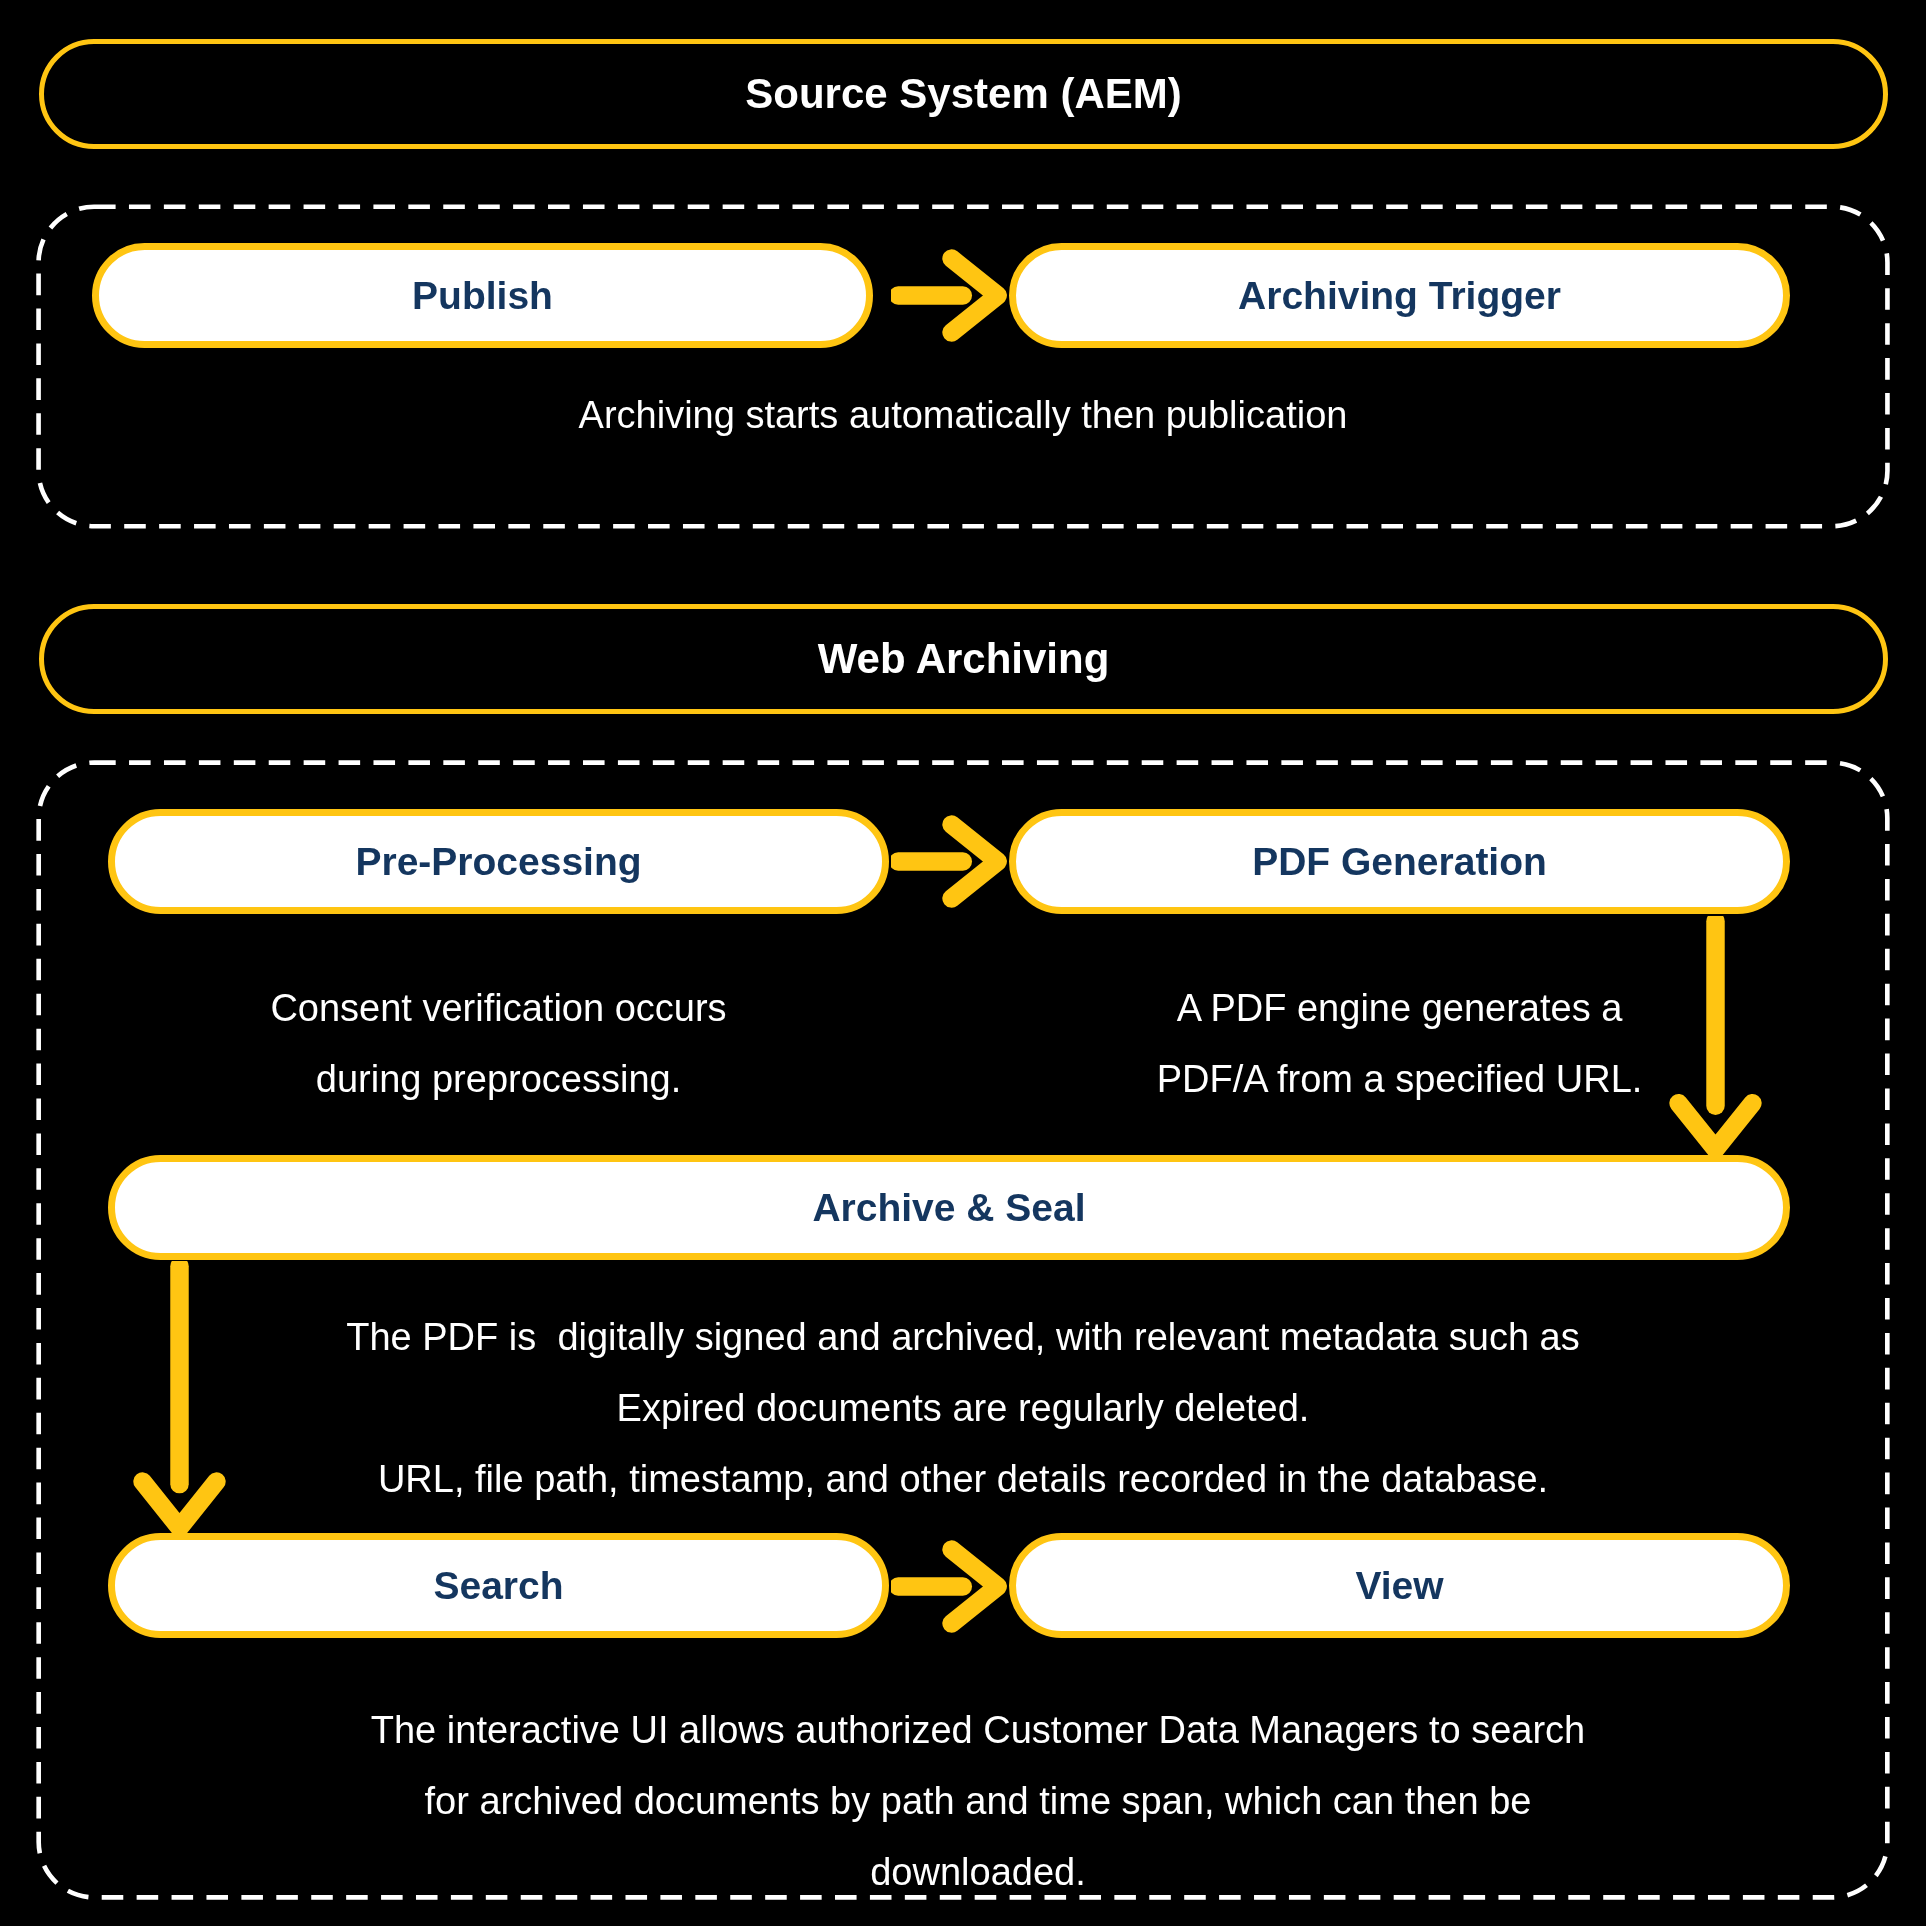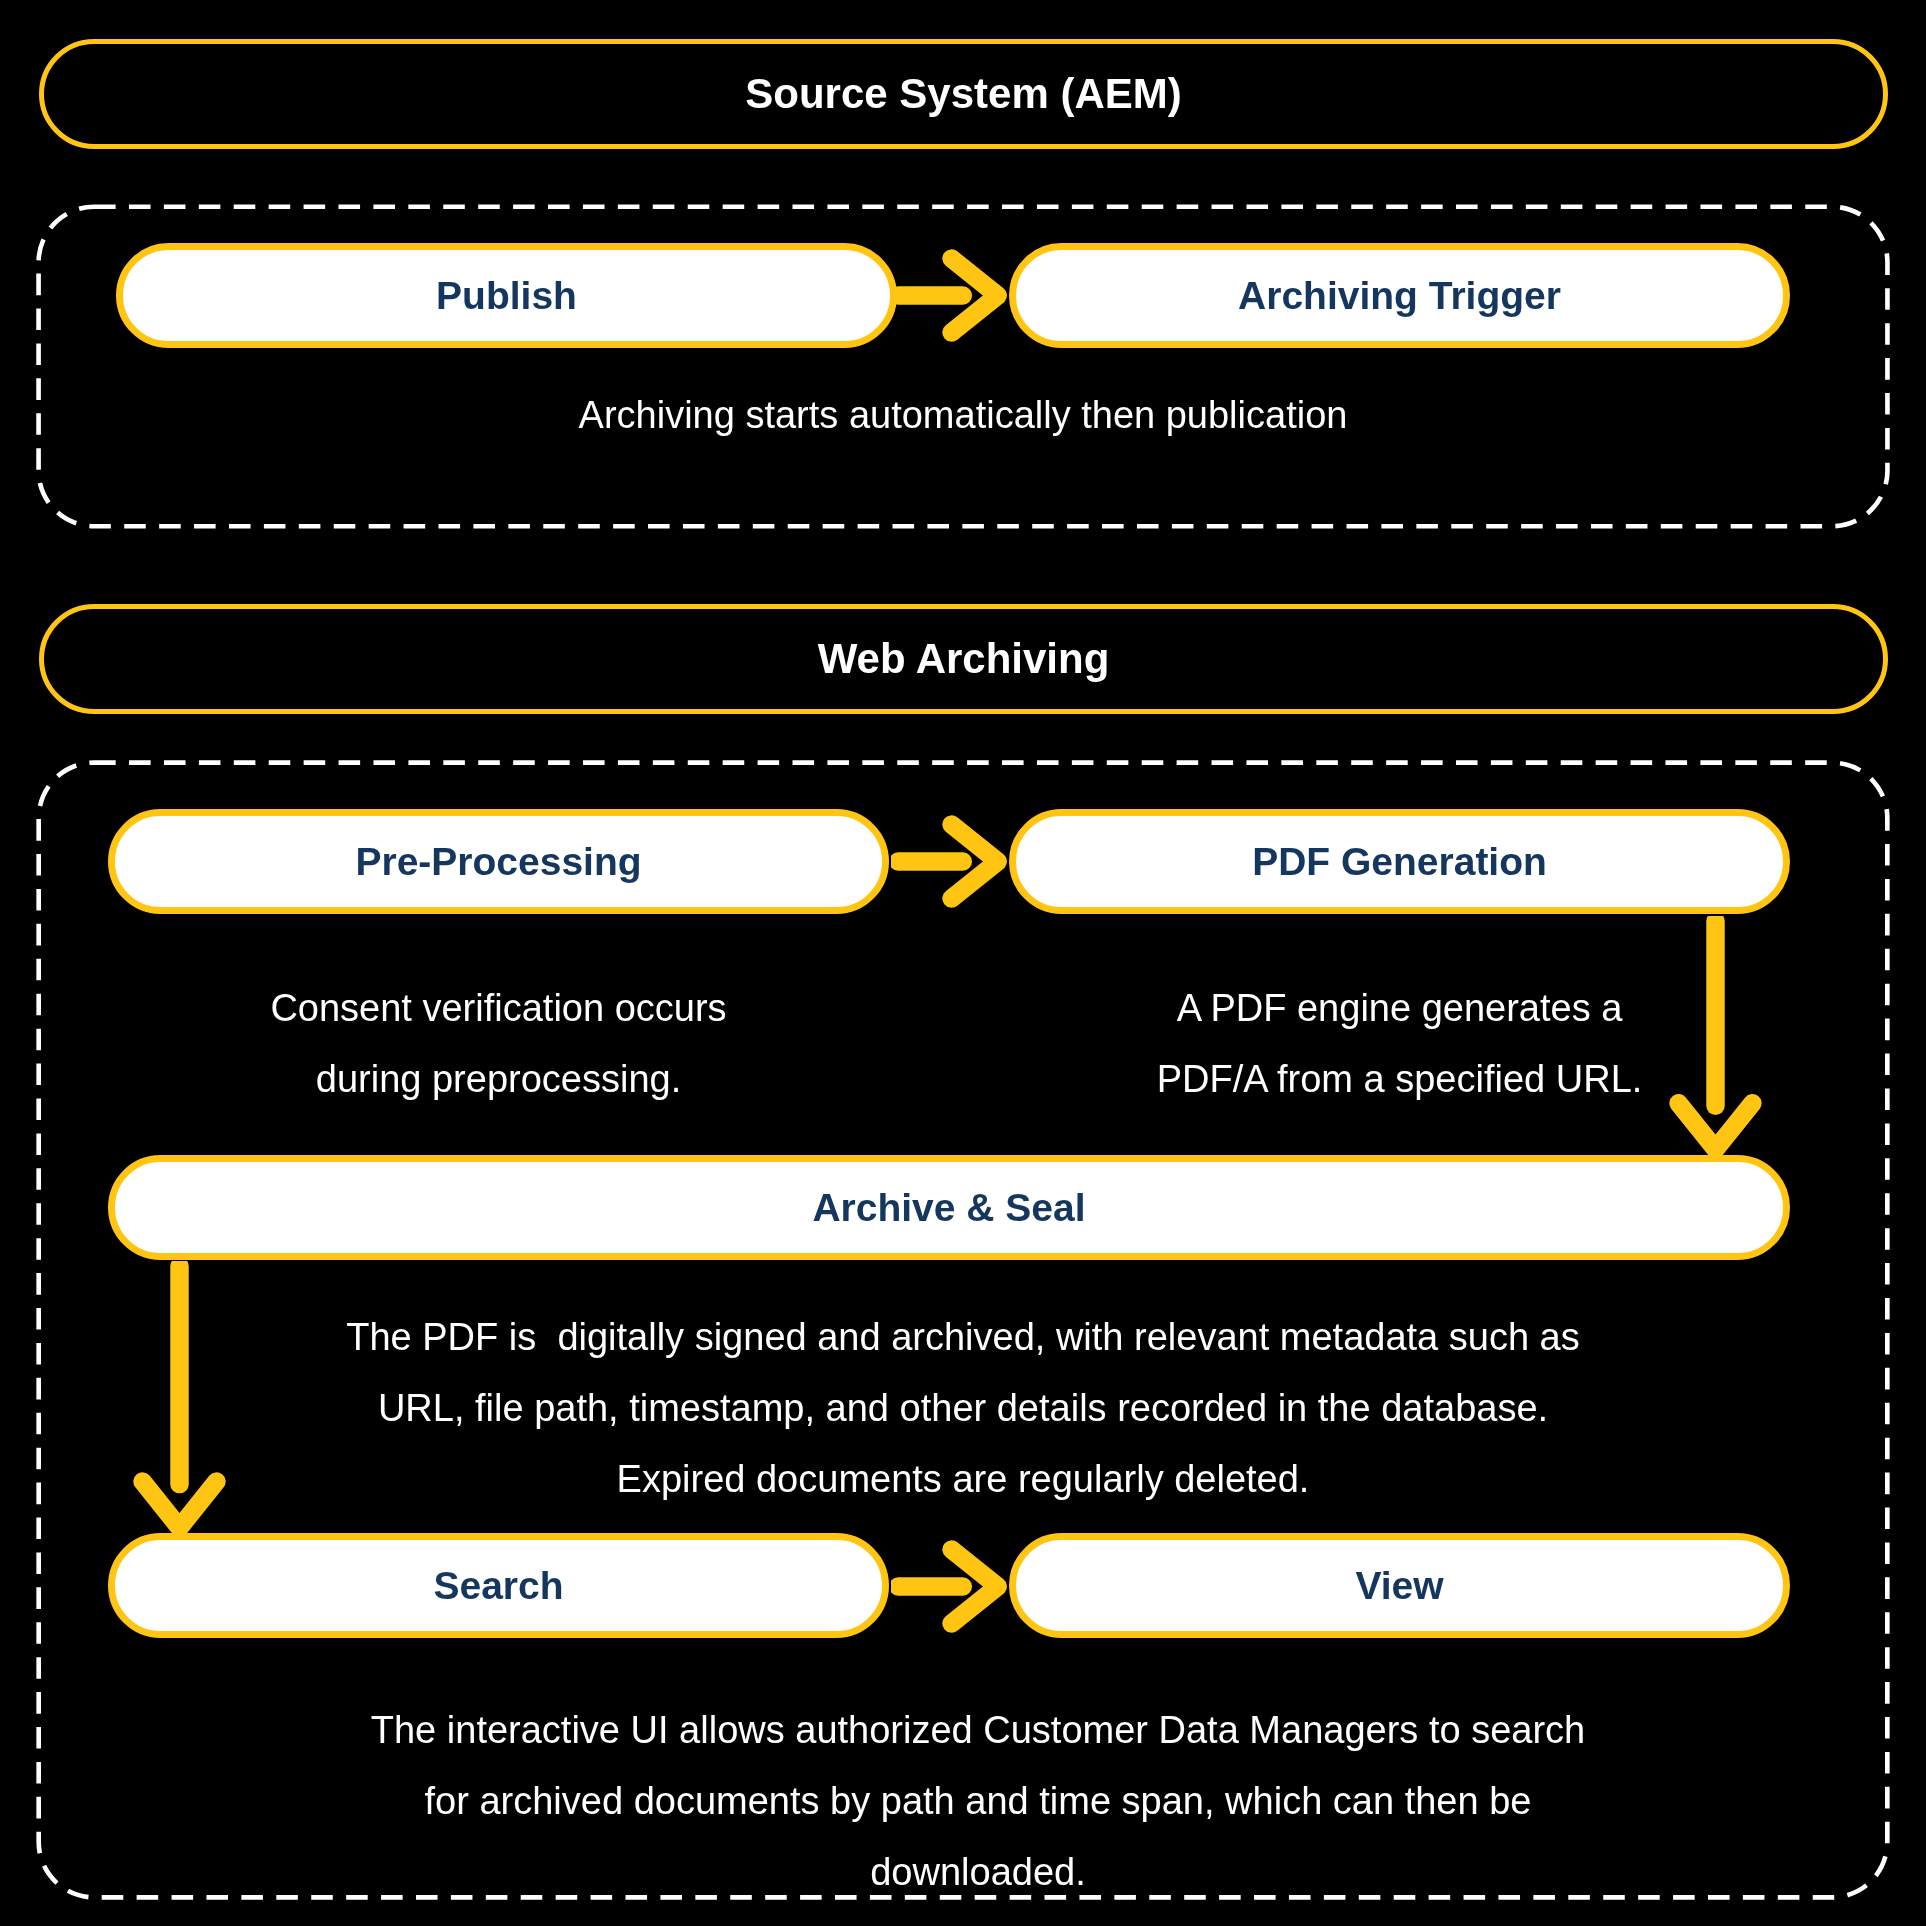--- a/index.html
+++ b/index.html
@@ -36,21 +36,21 @@
   .node{
     position:absolute;
     height:105px;
     background:var(--white);
     border:7.2px solid var(--yellow);
     border-radius:62px;
     display:flex;align-items:center;justify-content:center;
     color:var(--navy);
     font-size:39px;font-weight:700;
   }
-  .node-publish{left:116px;top:243px;width:781px;text-align:center;}
+  .node-publish{left:92px;top:243px;width:781px;text-align:center;}
   .node-archiving-trigger{left:1009px;top:243px;width:781px;}
   .node-pre-processing{left:108px;top:809px;width:781px;}
   .node-pdf-generation{left:1009px;top:809px;width:781px;}
   .node-archive-seal{left:108px;top:1155px;width:1682px;}
   .node-search{left:108px;top:1533px;width:781px;}
   .node-view{left:1009px;top:1533px;width:781px;}
   .note{
     position:absolute;
     color:var(--white);
     font-size:38px;font-weight:400;
@@ -136,22 +136,22 @@
     <line x1="110" y1="10" x2="110" y2="370" stroke="currentColor" stroke-width="36" stroke-linecap="round"></line>
     <polyline points="38,365 110,455 182,365" fill="none" stroke="currentColor" stroke-width="36" stroke-linecap="round" stroke-linejoin="round"></polyline>
   </svg>
 
   <div class="node node-archive-seal">
     <span>Archive &amp; Seal</span>
   </div>
 
   <div class="note note-archive">
     <span class="note-line">The PDF is  digitally signed and archived, with relevant metadata such as</span>
+    <span class="note-line">Expired documents are regularly deleted.</span>
     <span class="note-line">URL, file path, timestamp, and other details recorded in the database.</span>
-    <span class="note-line">Expired documents are regularly deleted.</span>
   </div>
 
   <svg class="arrow arrow-down-left" width="113" height="277" viewBox="0 0 220 540">
     <line x1="110" y1="10" x2="110" y2="435" stroke="currentColor" stroke-width="36" stroke-linecap="round"></line>
     <polyline points="38,430 110,520 182,430" fill="none" stroke="currentColor" stroke-width="36" stroke-linecap="round" stroke-linejoin="round"></polyline>
   </svg>
 
   <div class="node node-search">
     <span>Search</span>
   </div>

